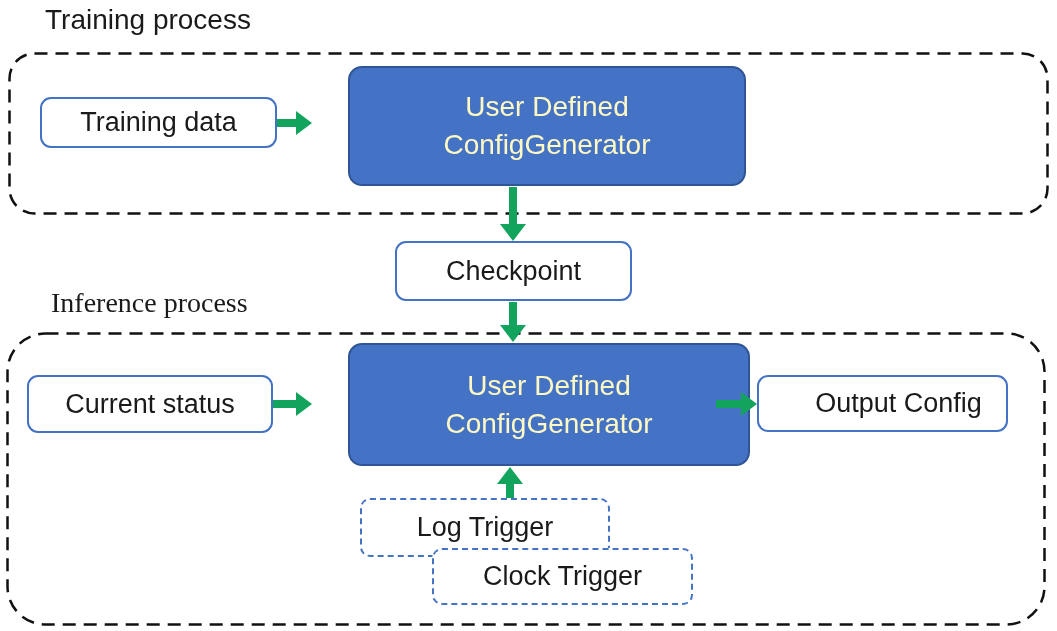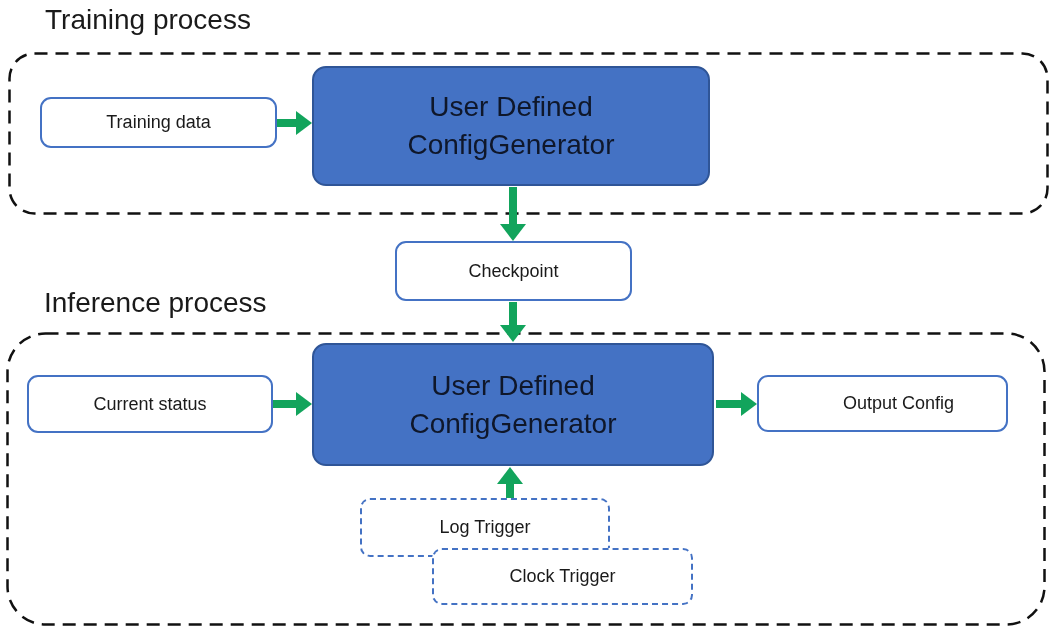--- a/index.html
+++ b/index.html
@@ -20,45 +20,46 @@
   }
   .section-label{
     position:absolute;
     font-size:28px;
     line-height:34px;
     color:var(--text-dark);
     white-space:nowrap;
     margin-left:28px;
   }
   #training-label{left:17px;top:3px;}
-  #inference-label{left:16px;top:286px;}
+  #inference-label{left:23px;top:286px;font-family:Liberation Serif, serif;}
 
   .container-svg{position:absolute;z-index:1;}
   #training-container-svg{left:8px;top:52px;}
   #inference-container-svg{left:6px;top:332px;}
 
   .node{
     position:absolute;
     display:flex;align-items:center;justify-content:center;
     text-align:center;
-    font-size:18px;
+    font-size:27px;
     background:#ffffff;
     border:2px solid var(--accent-blue);
     border-radius:11px;
     box-sizing:border-box;
     z-index:3;
   }
   .node.blue{
     background:var(--accent-blue);
     border:2px solid var(--accent-blue-dark);
     border-radius:14px;
-    color:#0f172a;
+    color:#fef9c3;
     font-size:28px;
     flex-direction:column;
     line-height:38px;
+    margin-left:36px;
   }
   .node.dashed{
     border:2px dashed var(--accent-blue);
     border-radius:10px;
   }
 
   #training-data-box{left:40px;top:97px;width:237px;height:51px;}
   #training-generator-box{left:312px;top:66px;width:398px;height:120px;}
   #checkpoint-box{left:395px;top:241px;width:237px;height:60px;}
   #current-status-box{left:27px;top:375px;width:246px;height:58px;}

